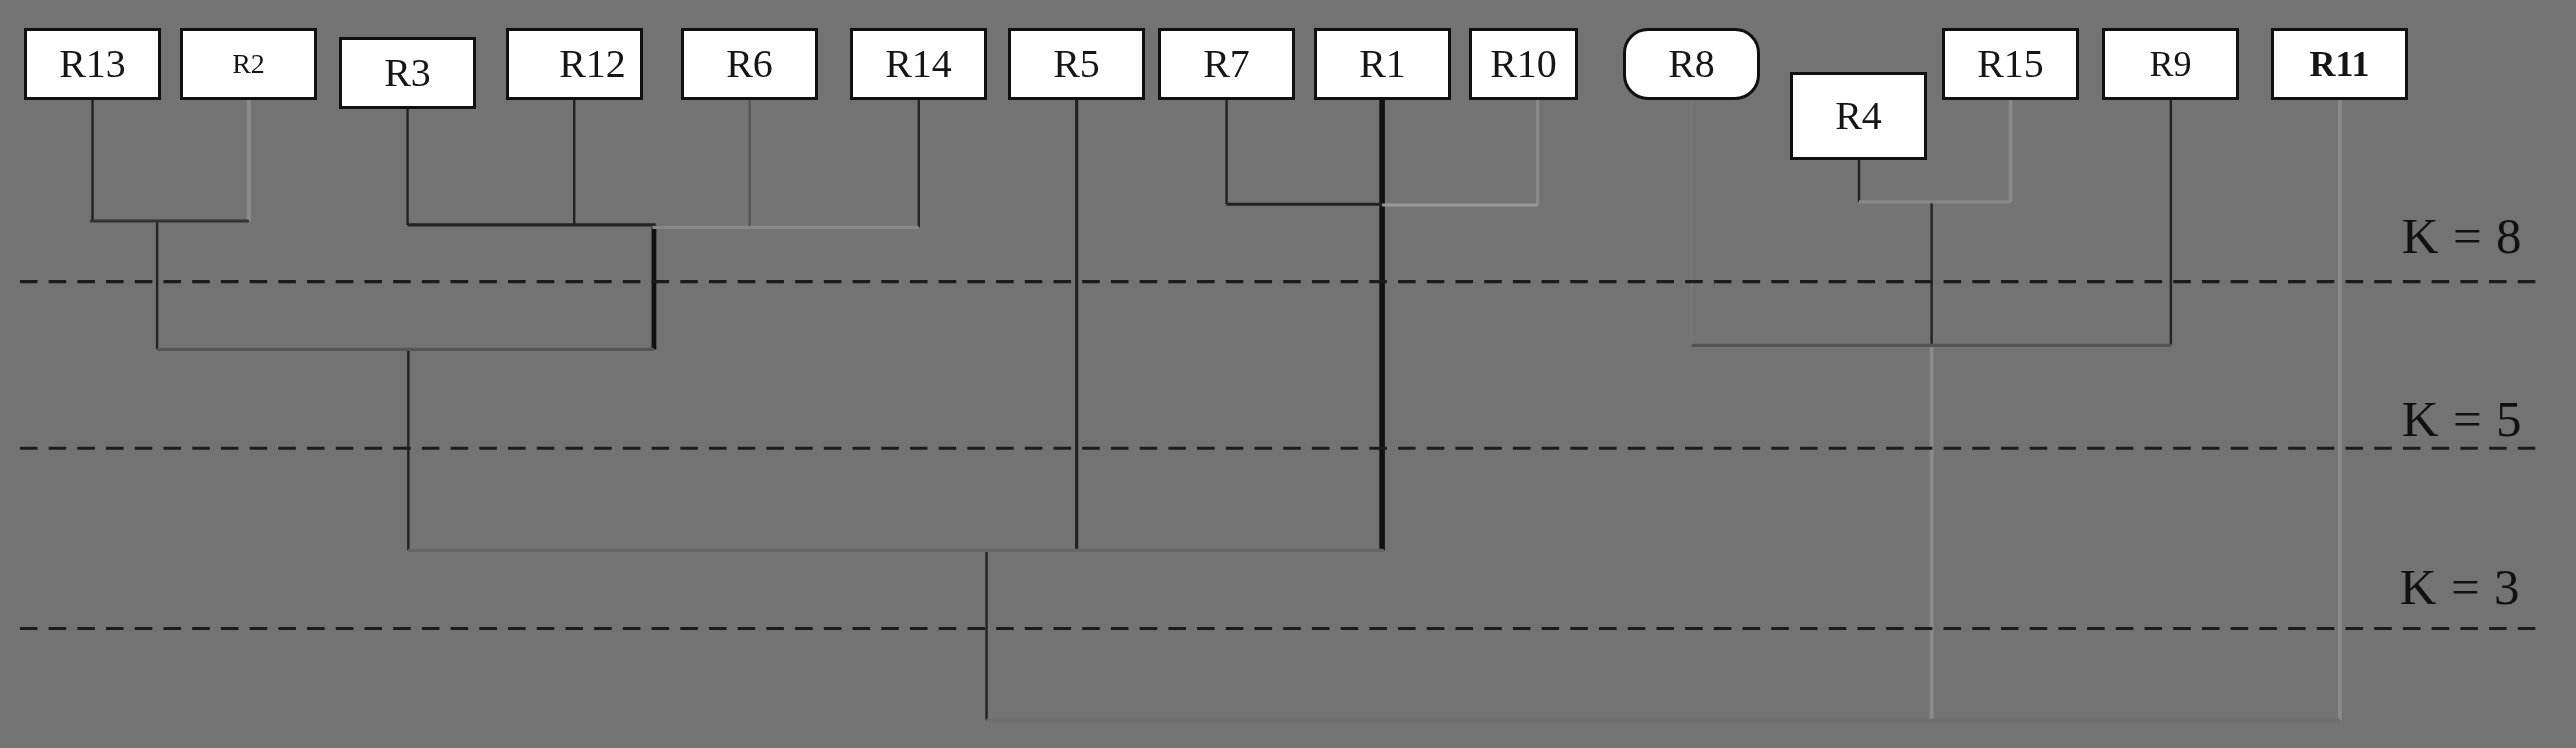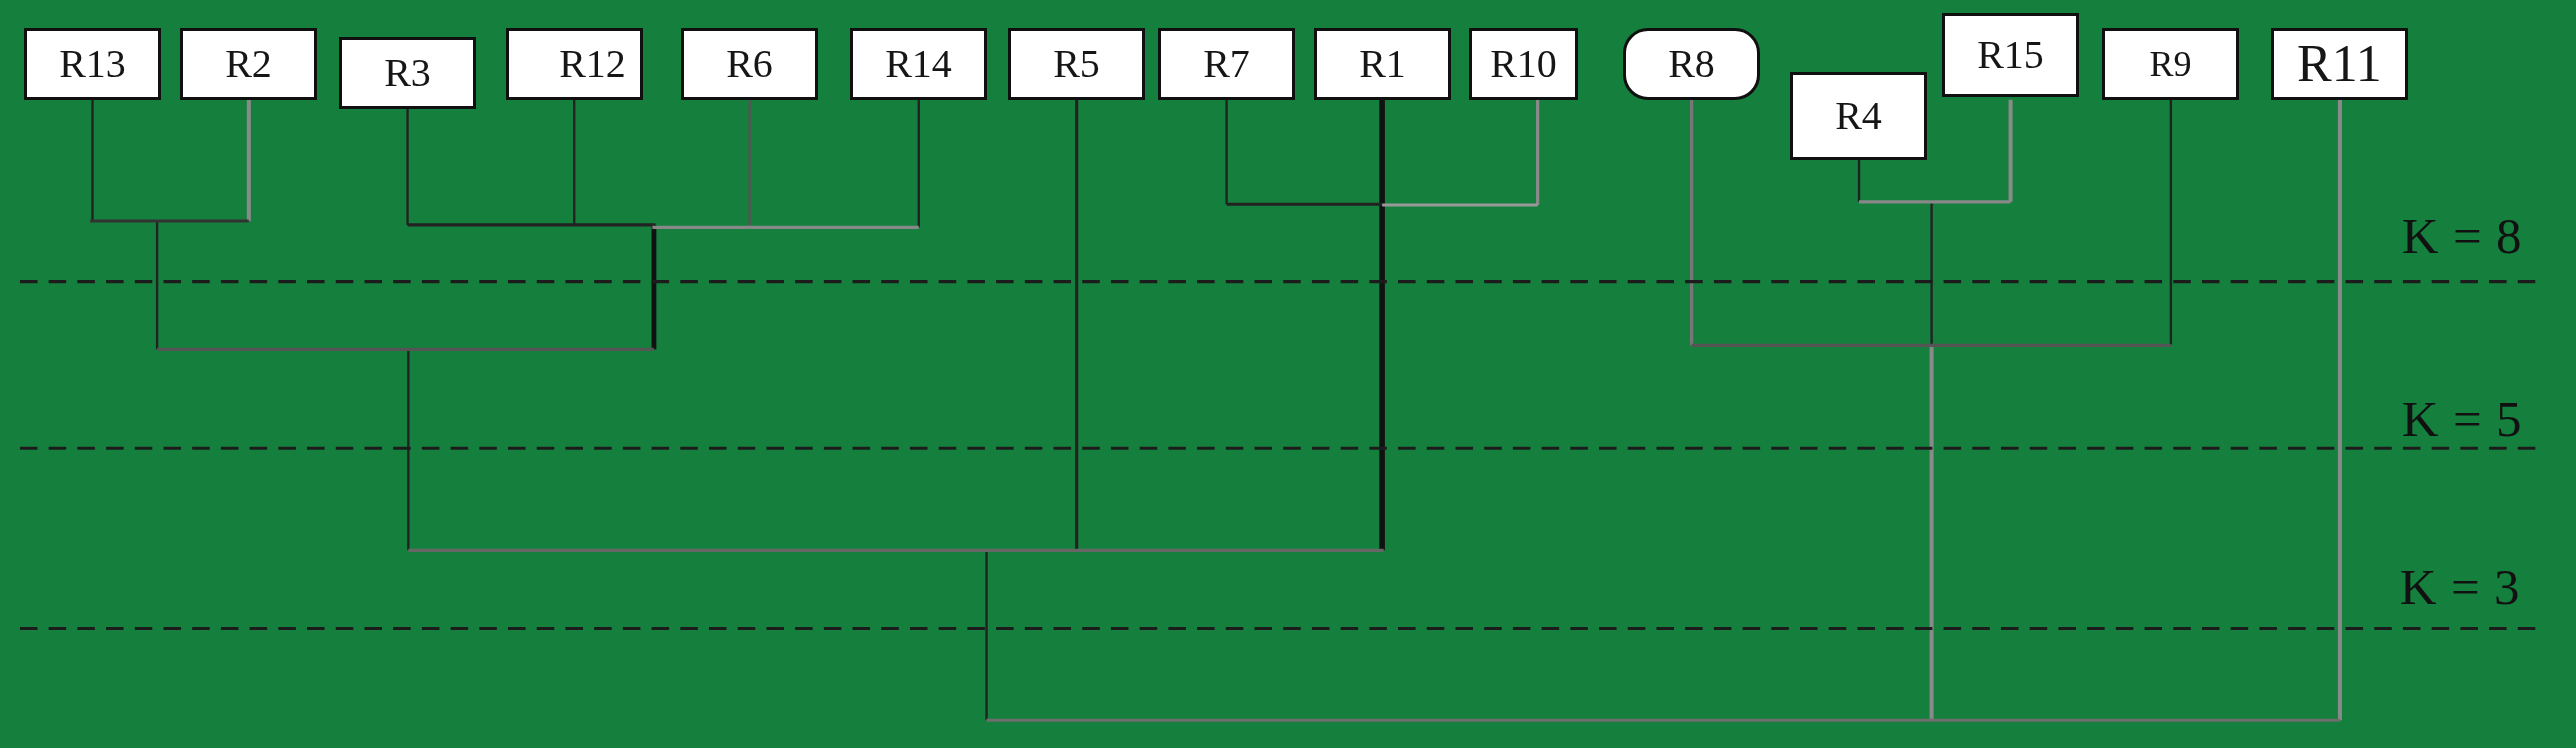--- a/index.html
+++ b/index.html
@@ -1,18 +1,18 @@
 <!DOCTYPE html>
 <html style="font-size:12.8px"><head>
 <meta charset="utf-8">
 <style>
   html,body{margin:0;padding:0;background:#ffffff;}
   body{width:2576px;height:749px;overflow:hidden;}
   .stage{
-    position:relative;width:2576px;height:749px;background:#15803d;
+    position:relative;width:2576px;height:749px;background:#737373;
     font-family:"Liberation Serif","DejaVu Serif",serif;
   }
   .connector-canvas{position:absolute;left:0;top:0;}
   .leaf{
     position:absolute;box-sizing:border-box;
     border:3.2px solid #101010;background:#ffffff;
     display:flex;align-items:center;justify-content:center;
     color:#161616;
   }
   .leaf span{display:block;line-height:1;}
@@ -59,21 +59,21 @@
       <line x1="1237" y1="903" x2="2934" y2="903" stroke="#6e6e6e" stroke-width="4"></line>
       <line x1="25" y1="353" x2="3185" y2="353" stroke="#1c1c1c" stroke-width="4" stroke-dasharray="22 14"></line>
       <line x1="25" y1="562" x2="3185" y2="562" stroke="#1c1c1c" stroke-width="4" stroke-dasharray="22 14"></line>
       <line x1="25" y1="788" x2="3185" y2="788" stroke="#1c1c1c" stroke-width="4" stroke-dasharray="22 14"></line>
     </svg>
   <div>
       <div class="leaf" style="left: 24px; top: 28px; width: 137px; height: 72px; border-width: 3.2px; border-color: rgb(16, 16, 16);">
         <span style="font-size: 40px;">R13</span>
       </div>
       <div class="leaf" style="left: 180px; top: 28px; width: 137px; height: 72px; border-width: 3.2px; border-color: rgb(16, 16, 16);">
-        <span style="font-size: 40px;">R2</span>
+        <span style="font-size: 28px;">R2</span>
       </div>
       <div class="leaf" style="left: 339px; top: 37px; width: 137px; height: 72px; border-width: 3.2px; border-color: rgb(16, 16, 16);">
         <span style="font-size: 40px;">R3</span>
       </div>
       <div class="leaf" style="left: 506px; top: 28px; width: 137px; height: 72px; border-width: 3.2px; border-color: rgb(16, 16, 16);">
         <span style="font-size: 40px; margin-left: 36px;">R12</span>
       </div>
       <div class="leaf" style="left: 681px; top: 28px; width: 137px; height: 72px; border-width: 3.2px; border-color: rgb(16, 16, 16);">
         <span style="font-size: 40px;">R6</span>
       </div>
@@ -91,28 +91,28 @@
       </div>
       <div class="leaf" style="left: 1469px; top: 28px; width: 109px; height: 72px; border-width: 3.2px; border-color: rgb(16, 16, 16); text-align: right;">
         <span style="font-size: 40px;">R10</span>
       </div>
       <div class="leaf" style="left: 1623px; top: 28px; width: 137px; height: 72px; border-width: 3.2px; border-color: rgb(16, 16, 16); border-radius: 25px;">
         <span style="font-size: 40px;">R8</span>
       </div>
       <div class="leaf" style="left: 1790px; top: 28px; width: 137px; height: 88px; border-width: 3.2px; border-color: rgb(16, 16, 16); margin-top: 44px;">
         <span style="font-size: 40px;">R4</span>
       </div>
-      <div class="leaf" style="left: 1942px; top: 13px; width: 137px; height: 84px; border-width: 3.2px; border-color: rgb(16, 16, 16);">
+      <div class="leaf" style="left: 1942px; top: 28px; width: 137px; height: 72px; border-width: 3.2px; border-color: rgb(16, 16, 16);">
         <span style="font-size: 40px;">R15</span>
       </div>
       <div class="leaf" style="left: 2102px; top: 28px; width: 137px; height: 72px; border-width: 3.2px; border-color: rgb(16, 16, 16);">
         <span style="font-size: 36px;">R9</span>
       </div>
       <div class="leaf" style="left: 2271px; top: 28px; width: 137px; height: 72px; border-width: 3.2px; border-color: rgb(16, 16, 16);">
-        <span style="font-size: 52px;">R11</span>
+        <span style="font-size: 36px; font-weight: bold;">R11</span>
       </div>
     </div>
   <div>
     <div class="cutlabel" style="left: 2462px; top: 236px; font-size: 51px;">K = 8</div>
     <div class="cutlabel" style="left: 2462px; top: 419px; font-size: 51px;">K = 5</div>
     <div class="cutlabel" style="left: 2460px; top: 587px; font-size: 51px;">K = 3</div>
   </div>
 </div>
 
 

